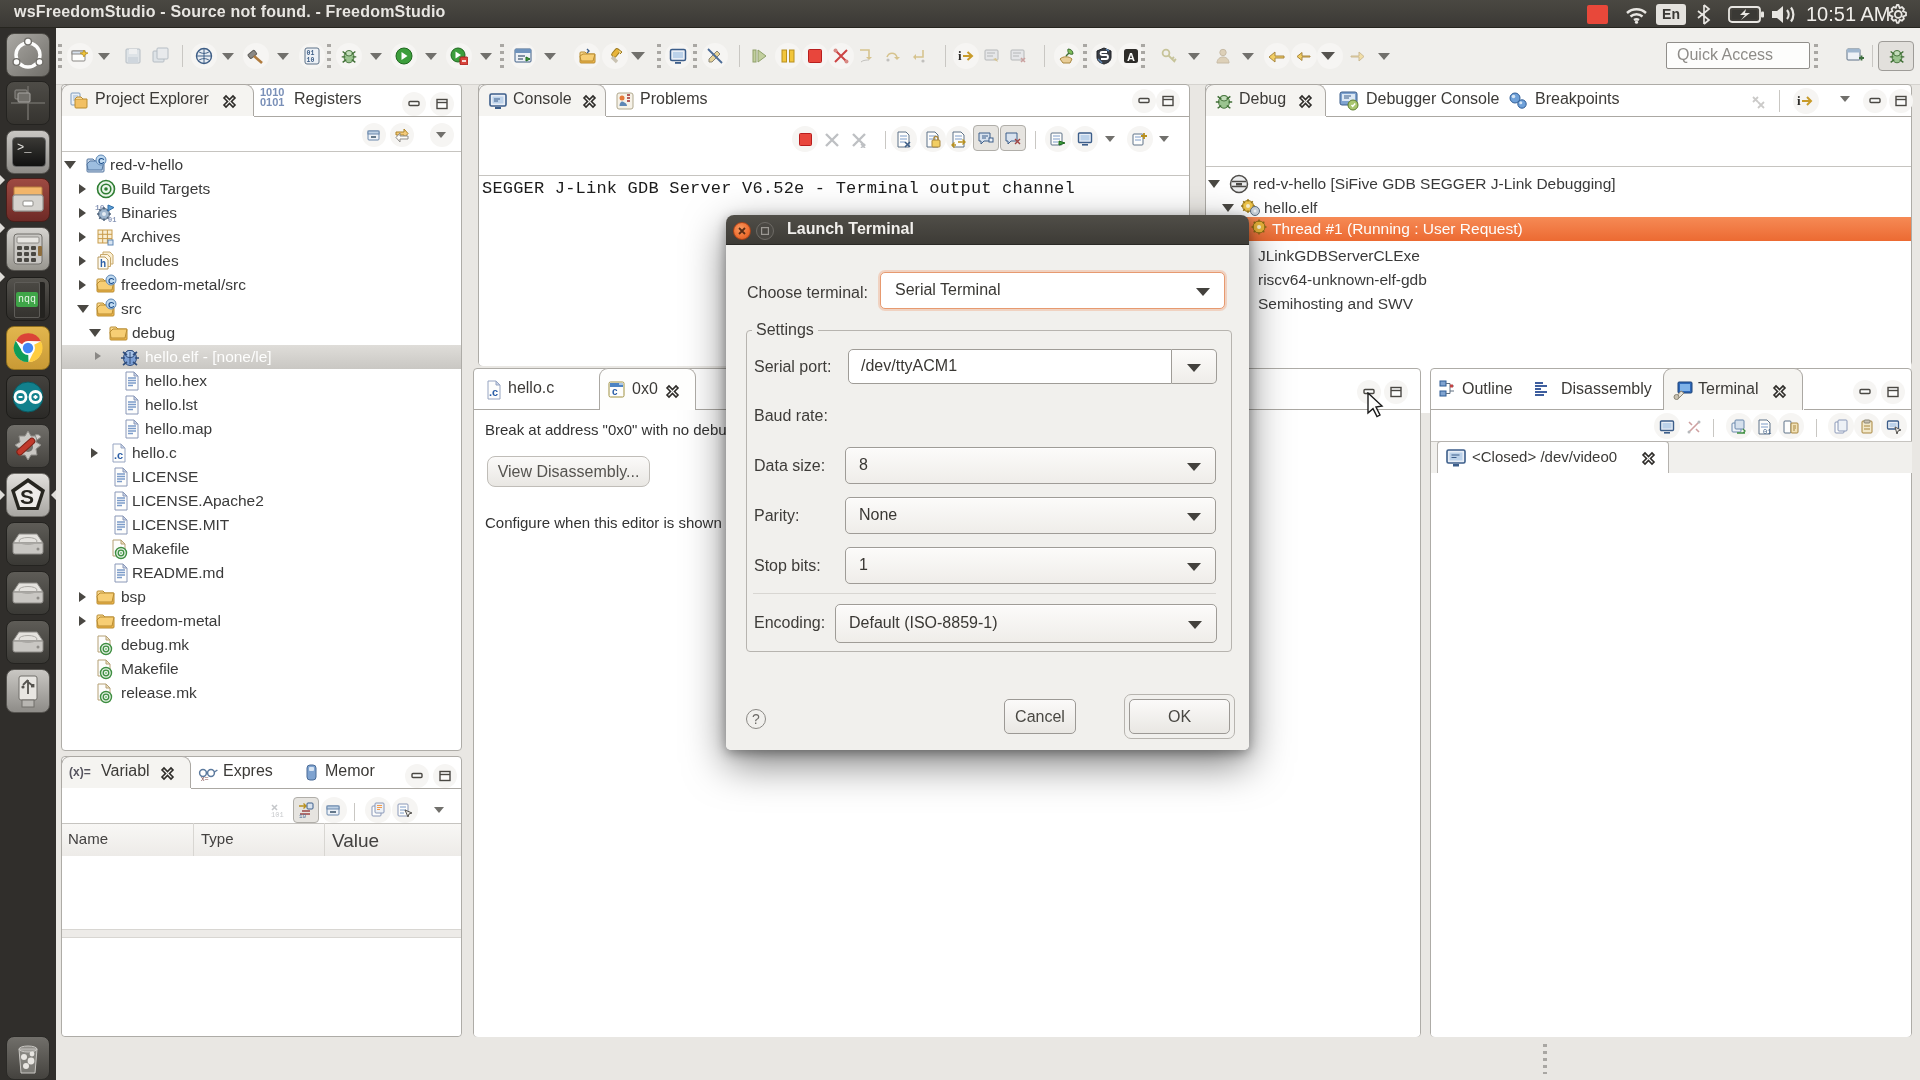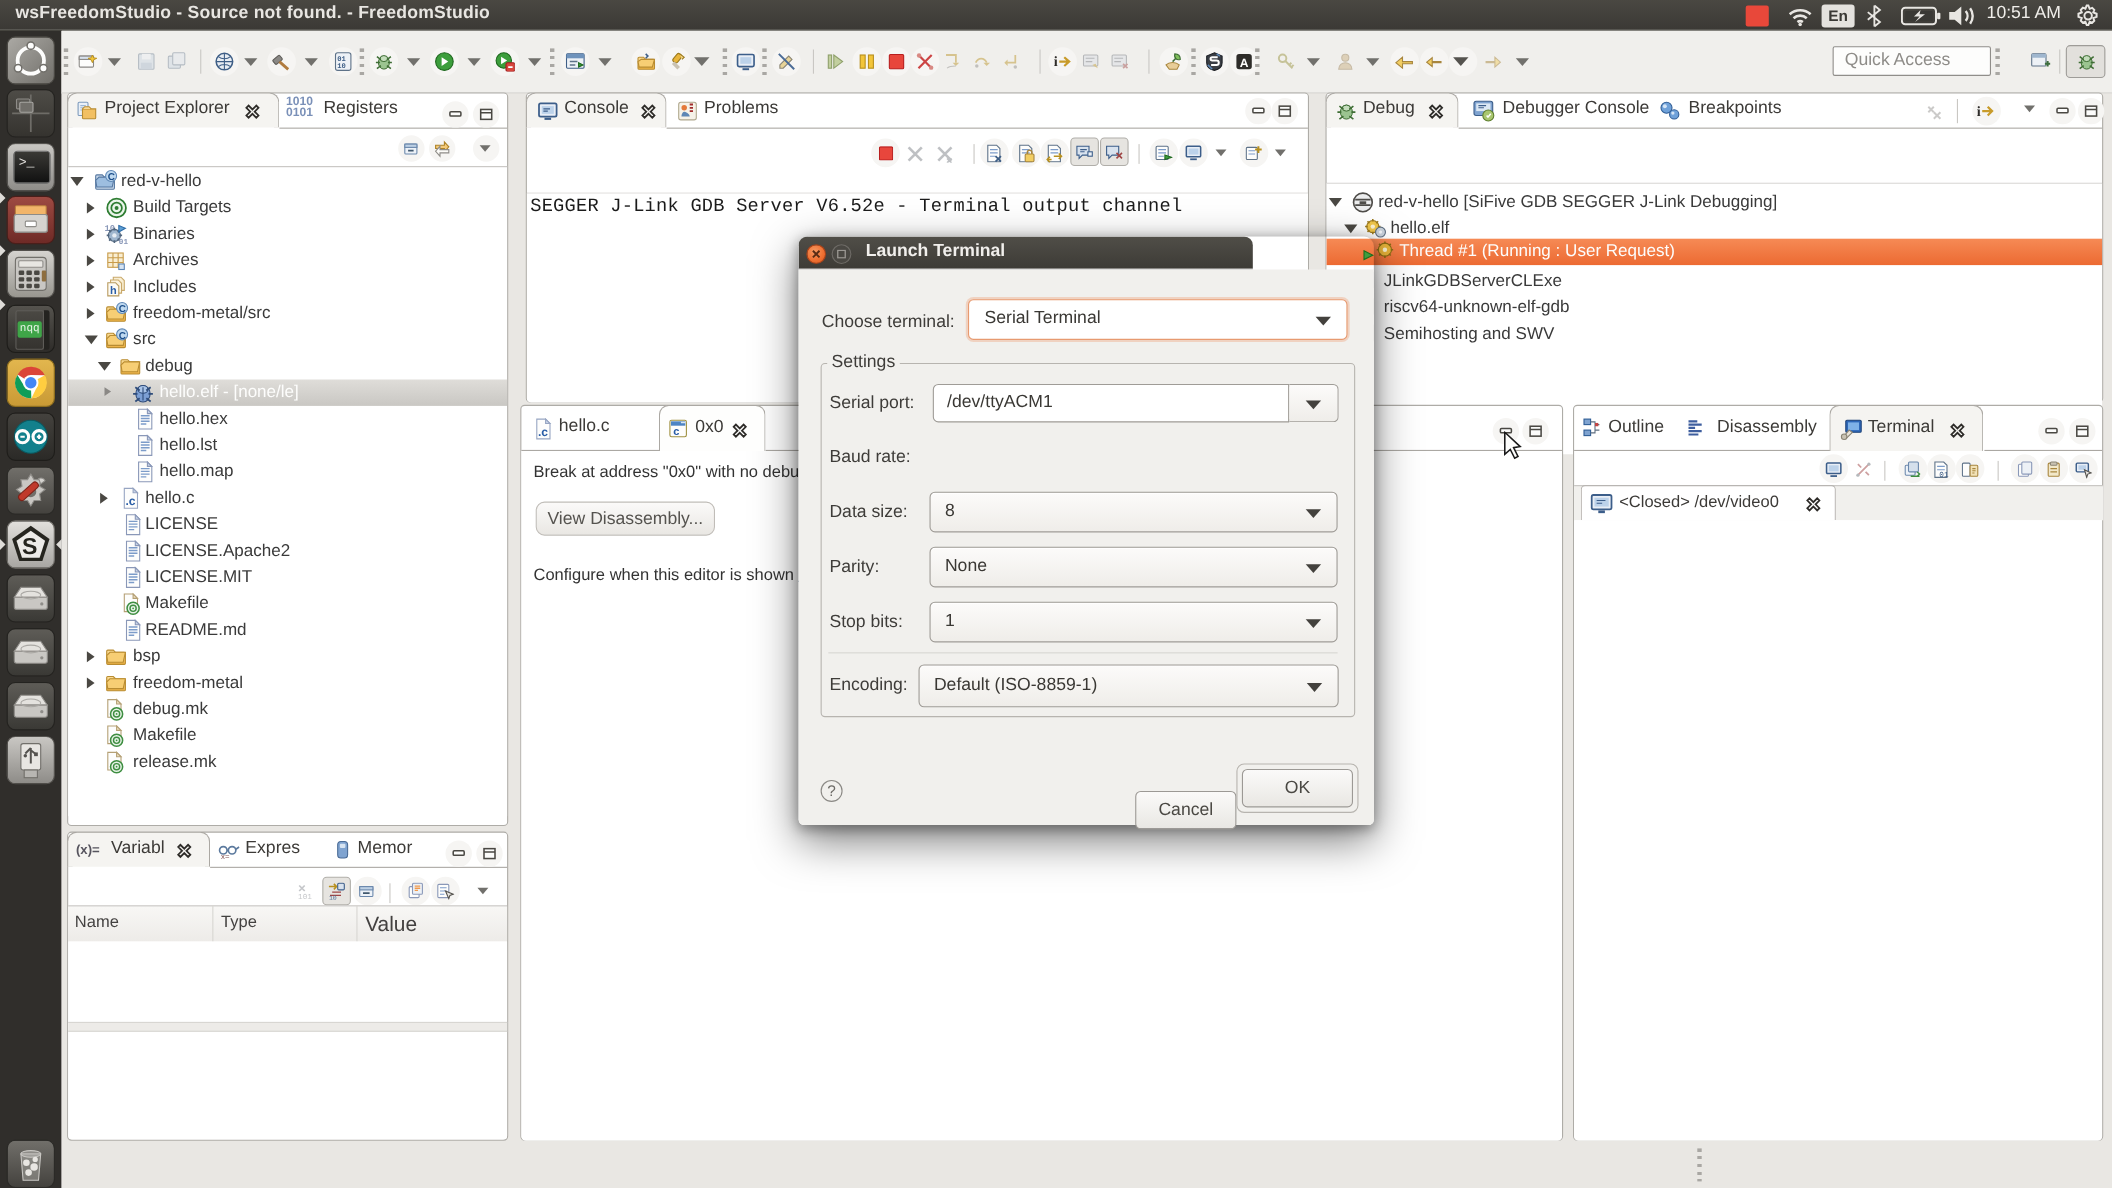--- a/index.html
+++ b/index.html
@@ -45,21 +45,21 @@
 .trow { position:absolute; height:24px; line-height:24px; font-size:15.5px; color:#3A3A3A; white-space:nowrap; }
 .exp { position:absolute; width:0; height:0; }
 .exp.open { border-left:6px solid transparent; border-right:6px solid transparent; border-top:8px solid #4A4843; }
 .exp.closed { border-top:5px solid transparent; border-bottom:5px solid transparent; border-left:7px solid #4A4843; }
 
 .ticon { position:absolute; width:22px; height:22px; }
 
 
 #dialog { position:absolute; left:726px; top:215px; width:523px; height:535px; border-radius:9px 9px 5px 5px;
   box-shadow:0 14px 40px rgba(0,0,0,0.50), 0 3px 12px rgba(0,0,0,0.35); }
-#dtitle { position:absolute; left:0; top:0; width:413px; height:30px; border-radius:8px 8px 0 0;
+#dtitle { position:absolute; left:0; top:0; width:523px; height:30px; border-radius:8px 8px 0 0;
   background:linear-gradient(#504E48,#3D3B36); border-bottom:1px solid #2B2A26;text-decoration:underline; }
 #dtitle .t { position:absolute; left:61px; top:5px; color:#F1EFEC; font-weight:bold; font-size:16px; }
 #dbody { position:absolute; left:0; top:30px; width:523px; height:505px; background:#F1F0ED; border-radius:0 0 5px 5px; }
 .dlabel { position:absolute; font-size:16px; color:#3E3C39; }
 .combo { position:absolute; height:37px; border:1px solid #9F9C97; border-radius:5px;
   background:linear-gradient(#FCFBFA,#EFEDE9); box-shadow:inset 0 1px 0 rgba(255,255,255,0.8); }
 .combo .ct { position:absolute; left:13px; top:8px; font-size:16px; color:#3A3834; }
 .combo .ca { position:absolute; right:14px; top:15px; width:0; height:0; border-left:7px solid transparent; border-right:7px solid transparent; border-top:8px solid #43413D; }
 
 .btn { position:absolute; border:1px solid #9C9995; border-radius:5px;
@@ -159,21 +159,21 @@
           <rect x="1" y="2" width="31" height="15" rx="3" fill="none" stroke="#E8E6E2" stroke-width="1.8"></rect>
           <rect x="33" y="6.5" width="3" height="6" rx="1" fill="#E8E6E2"></rect>
           <rect x="4" y="5" width="25" height="9" rx="1" fill="#3A3935"></rect>
           <path d="M18 4l-6 6h5l-4 5 9-7h-5z" fill="#E8E6E2"></path>
         </svg>
       <svg class="abs" style="left:1770px;top:4px" width="30" height="21" viewBox="0 0 30 21">
           <path d="M2 7h5l6-5v17l-6-5H2z" fill="#E8E6E2"></path>
           <path d="M17 6a7 7 0 010 9" fill="none" stroke="#E8E6E2" stroke-width="2.2"></path>
           <path d="M21 3.5a11.5 11.5 0 010 14" fill="none" stroke="#E8E6E2" stroke-width="2.2"></path>
         </svg>
-      <span class="abs" style="left:1806px;top:3px;font-size:16px;color:#F0EEEA;">10:51 AM</span>
+      <span class="abs" style="left:1806px;top:3px;font-size:20px;color:#F0EEEA;">10:51 AM</span>
       <svg class="abs" style="left:1887px;top:3px" width="23" height="23" viewBox="0 0 23 23">
           <path d="M11.5 2l1.2 3 2.3-.9 1.9 1.9-.9 2.3 3 1.2v2.8l-3 1.2.9 2.3-1.9 1.9-2.3-.9-1.2 3H10l-1.2-3-2.3.9-1.9-1.9.9-2.3-3-1.2v-2.8l3-1.2-.9-2.3L6.5 4l2.3.9L10 2z" fill="none" stroke="#E8E6E2" stroke-width="1.8"></path>
           <circle cx="11.3" cy="11.4" r="3.4" fill="none" stroke="#E8E6E2" stroke-width="1.8"></circle>
         </svg>
     </div>
   </div>
   <div id="launcher">
     <div class="lico" style="top:5px;background:linear-gradient(135deg,#ABA9A4,#716F6A);border:1px solid #4A4843;">
       <svg width="42" height="42" viewBox="0 0 42 42">
           <circle cx="21" cy="21" r="12" fill="none" stroke="#FDFDFC" stroke-width="3.4"></circle>
@@ -1212,21 +1212,21 @@
           <span class="ct">1</span>
           <span class="ca"></span>
         </div>
       <div class="abs" style="left:27px;top:348px;width:463px;height:1px;background:#D8D6D2;"></div>
       <div class="dlabel" style="left:28px;top:369px;">Encoding:</div>
       <div class="combo" style="left:109px;top:359px;width:382px;height:39px;">
           <span class="ct" style="top:9px">Default (ISO-8859-1)</span>
           <span class="ca" style="top:16px"></span>
         </div>
       <div class="abs" style="left:20px;top:464px;width:20px;height:20px;border-radius:10px;border:1.5px solid #8B8985;color:#6D6B67;font-size:14px;text-align:center;line-height:18px;">?</div>
-      <div class="btn" style="left:278px;top:474px;width:92px;height:35px;line-height:33px;margin-left:28px;">Cancel</div>
+      <div class="btn" style="left:278px;top:454px;width:72px;height:35px;line-height:33px;">Cancel</div>
       <div class="abs" style="left:398px;top:449px;width:111px;height:45px;border:1px solid #B7B4AF;border-radius:7px;"></div>
       <div class="btn" style="left:403px;top:454px;width:101px;height:35px;line-height:33px;">OK</div>
     </div>
   </div>
   <div class="abs" style="left:1543px;top:1044px;width:4px;height:30px;background:repeating-linear-gradient(#A9A7A3 0 3px, transparent 3px 7px);"></div>
   <svg class="abs" style="left:1366px;top:392px;z-index:60" width="20" height="26" viewBox="0 0 20 26">
       <path d="M2 1l14 13-6 1 4 8-3 1.6-4-8L2 21z" fill="#FDFDFC" stroke="#1A1A1A" stroke-width="1.4"></path>
     </svg>
 </div>
 

